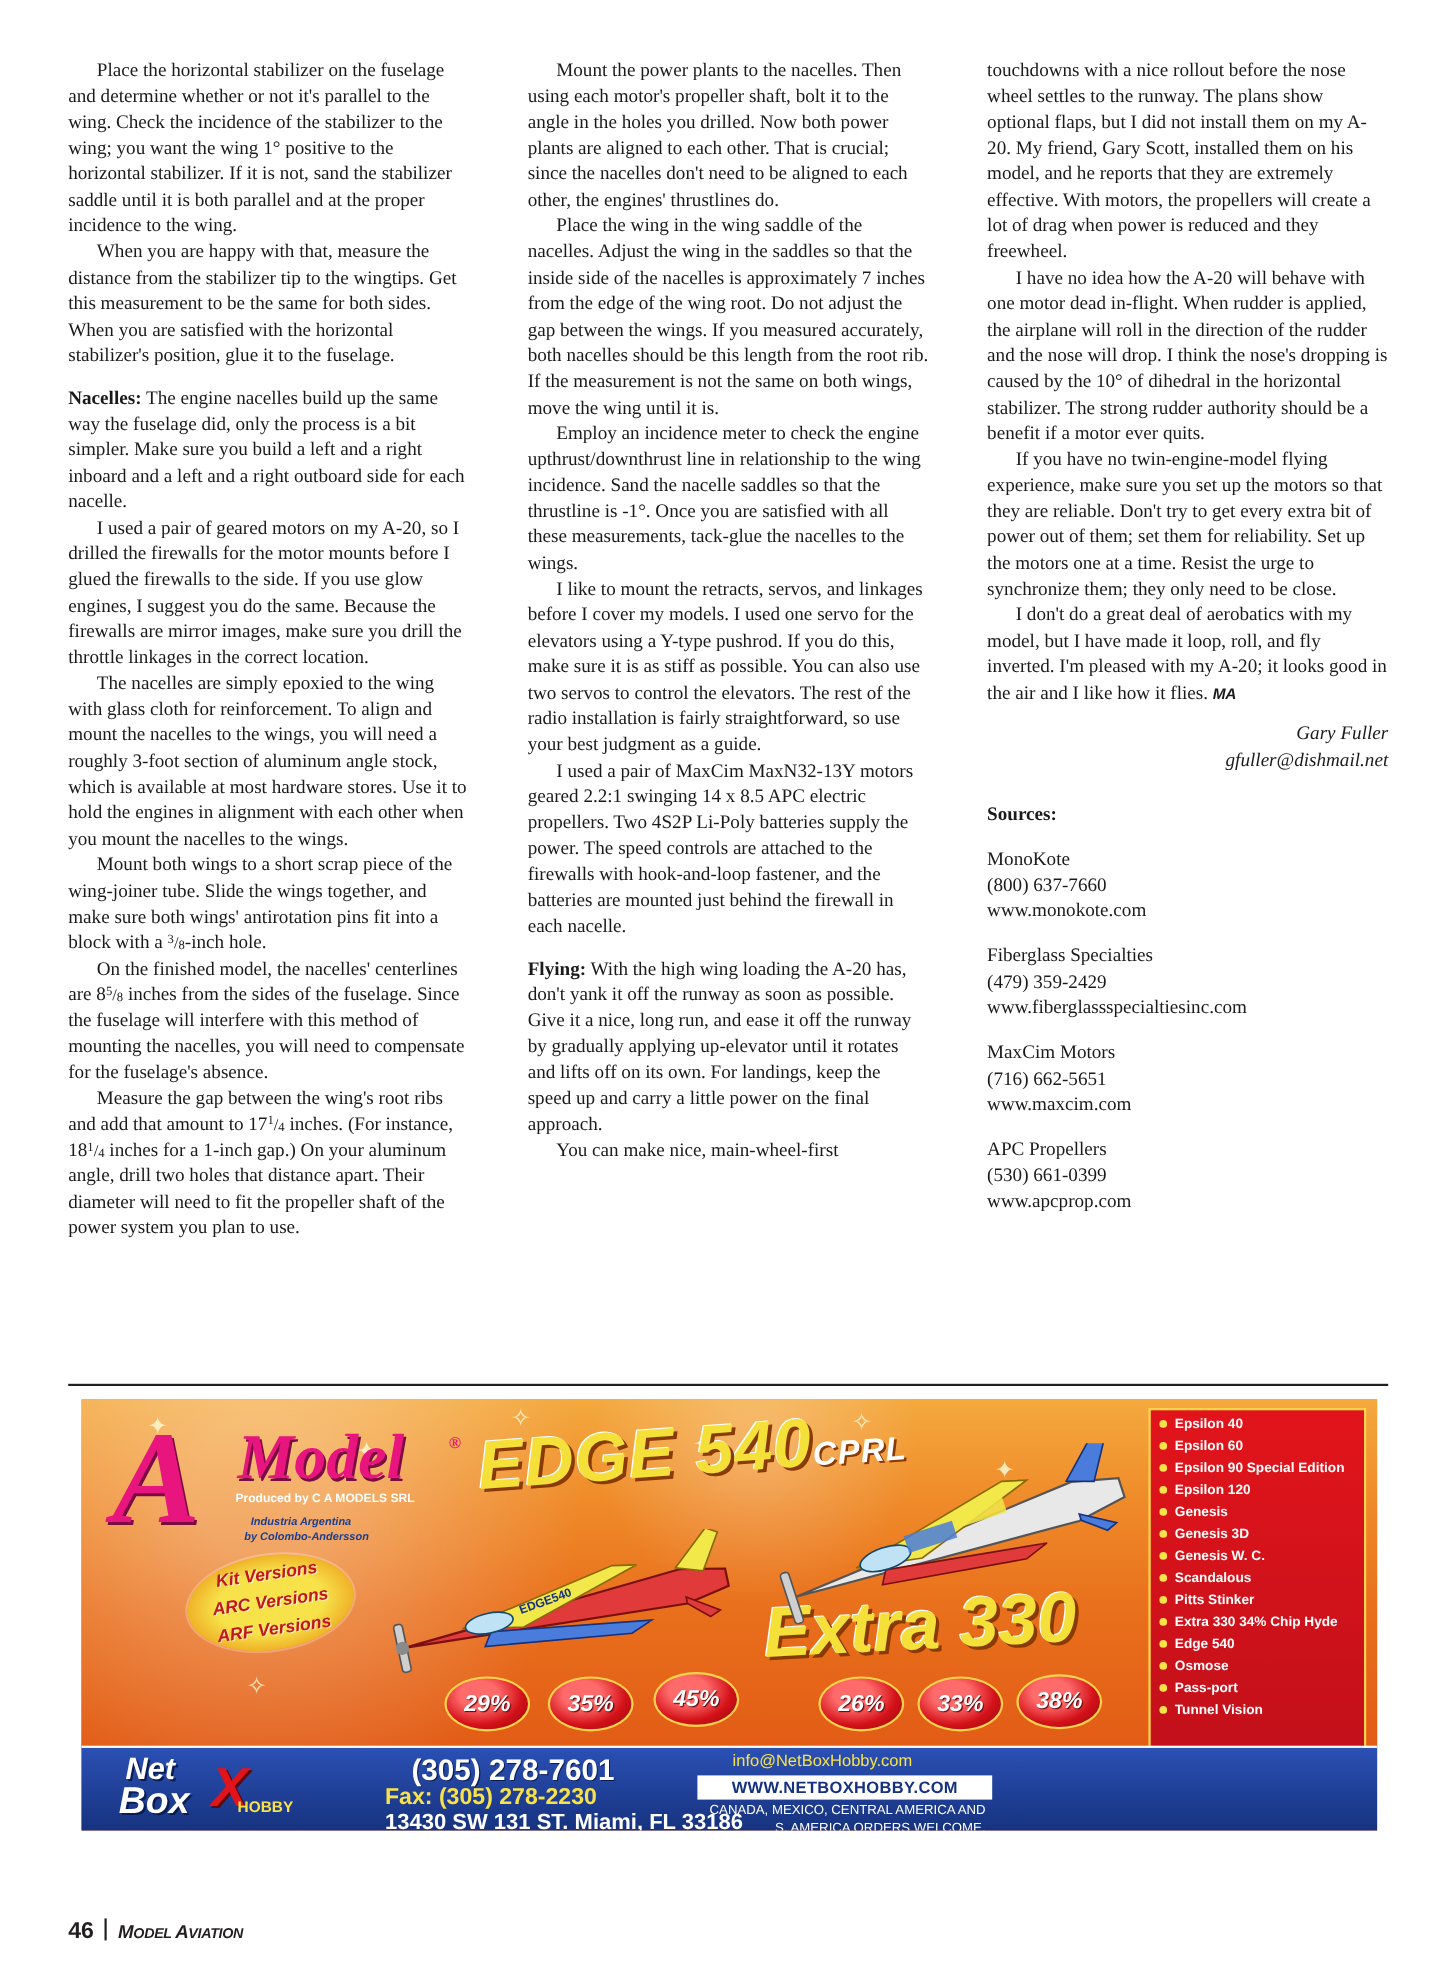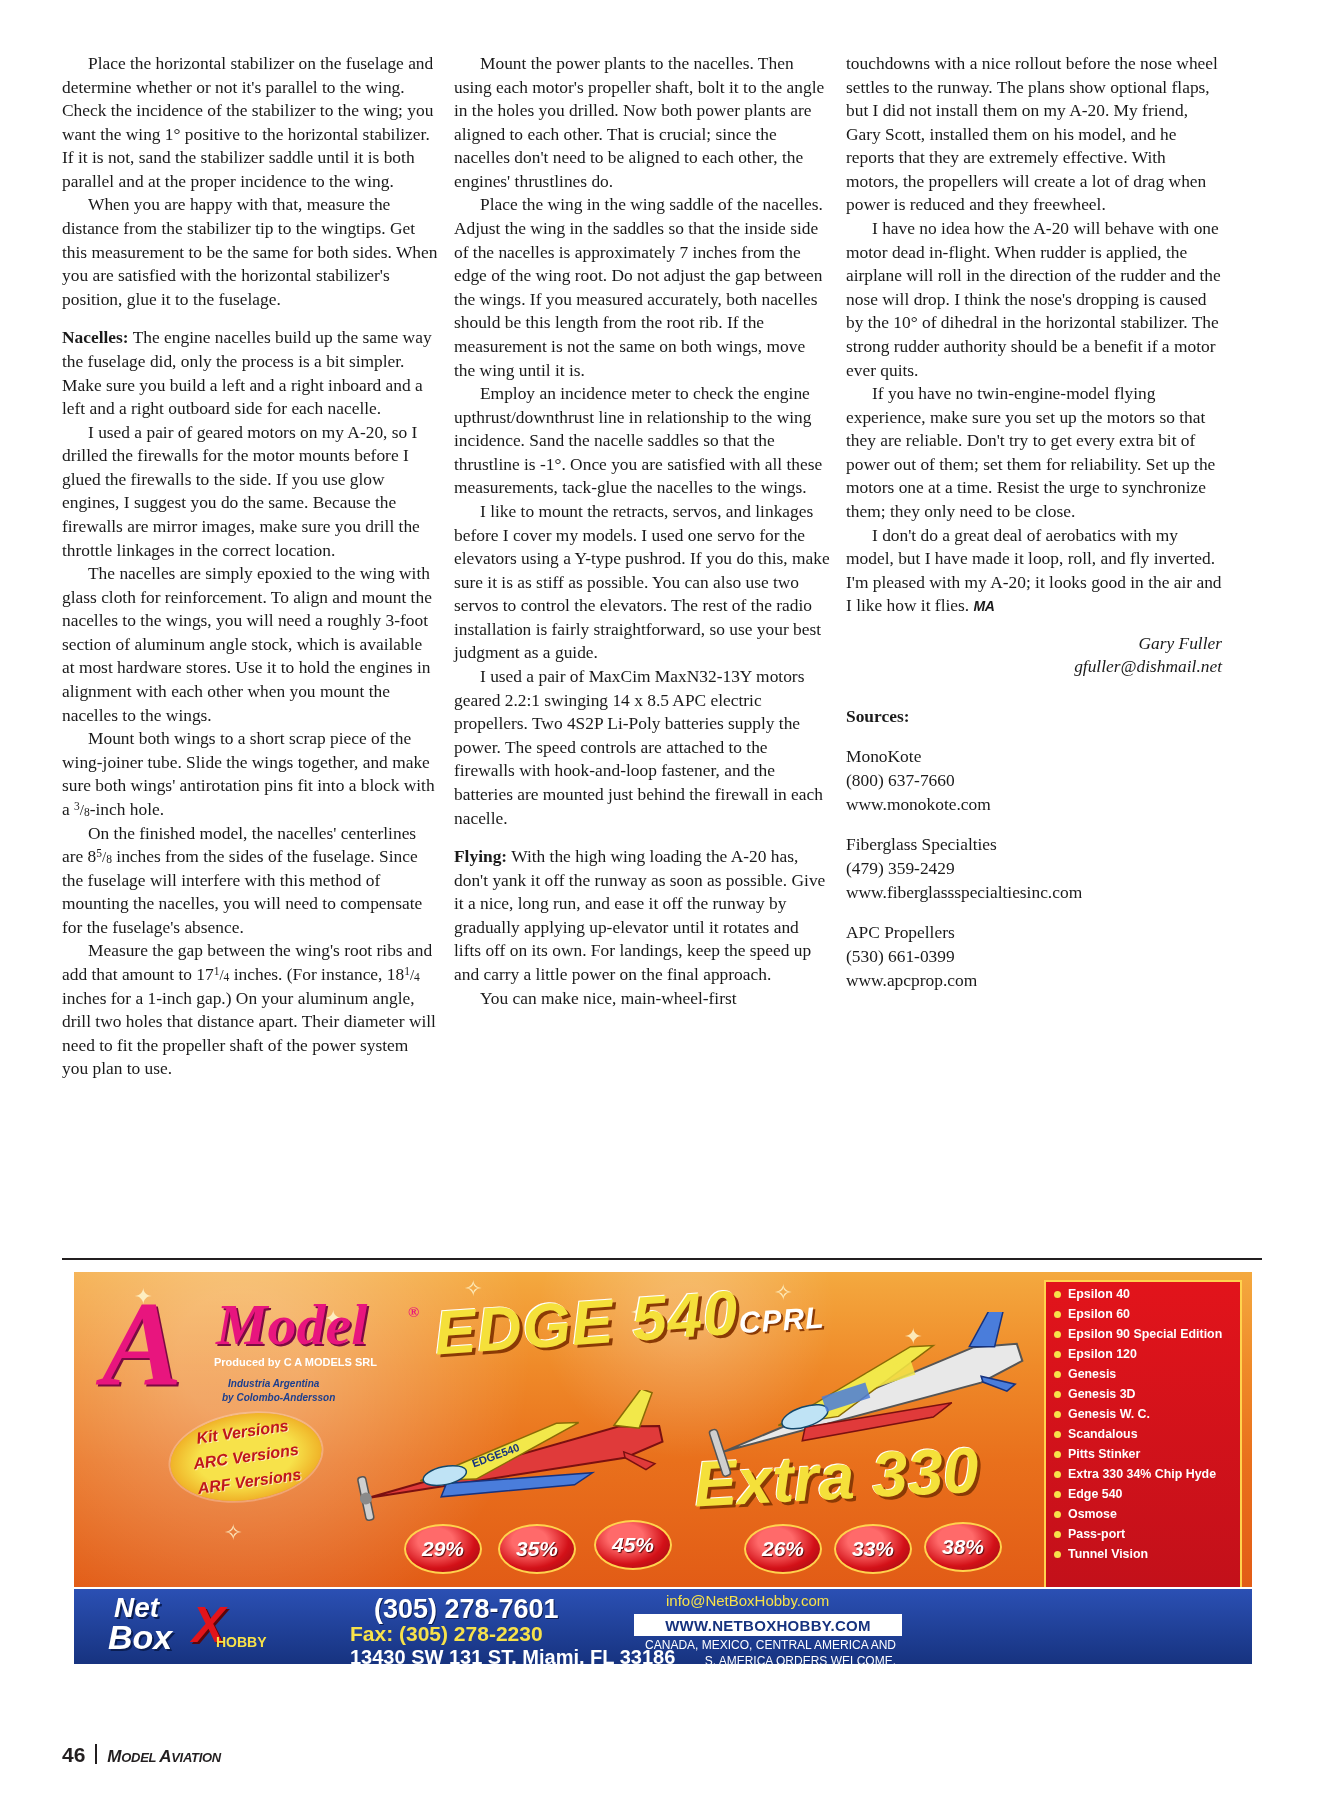--- a/index.html
+++ b/index.html
@@ -19,21 +19,21 @@
     position: relative;
     width: 1324px;
     height: 1800px;
   }
   .columns {
     position: absolute;
     left: 62px;
     top: 52px;
     width: 1200px;
     display: flex;
-    gap: 16px;
+    gap: 53px;
   }
   .col {
     width: 376px;
     font-size: 17.4px;
     line-height: 1.355;
     text-align: left;
   }
   .col p {
     margin: 0;
     text-indent: 26px;
@@ -384,20 +384,25 @@
 
       <div class="source-block">
         <div>MonoKote</div>
         <div>(800) 637-7660</div>
         <div>www.monokote.com</div>
       </div>
       <div class="source-block">
         <div>Fiberglass Specialties</div>
         <div>(479) 359-2429</div>
         <div>www.fiberglassspecialtiesinc.com</div>
+      </div>
+      <div class="source-block">
+        <div>MaxCim Motors</div>
+        <div>(716) 662-5651</div>
+        <div>www.maxcim.com</div>
       </div>
       <div class="source-block">
         <div>APC Propellers</div>
         <div>(530) 661-0399</div>
         <div>www.apcprop.com</div>
       </div>
     </div>
   </div>
 
   <div class="divider"></div>

